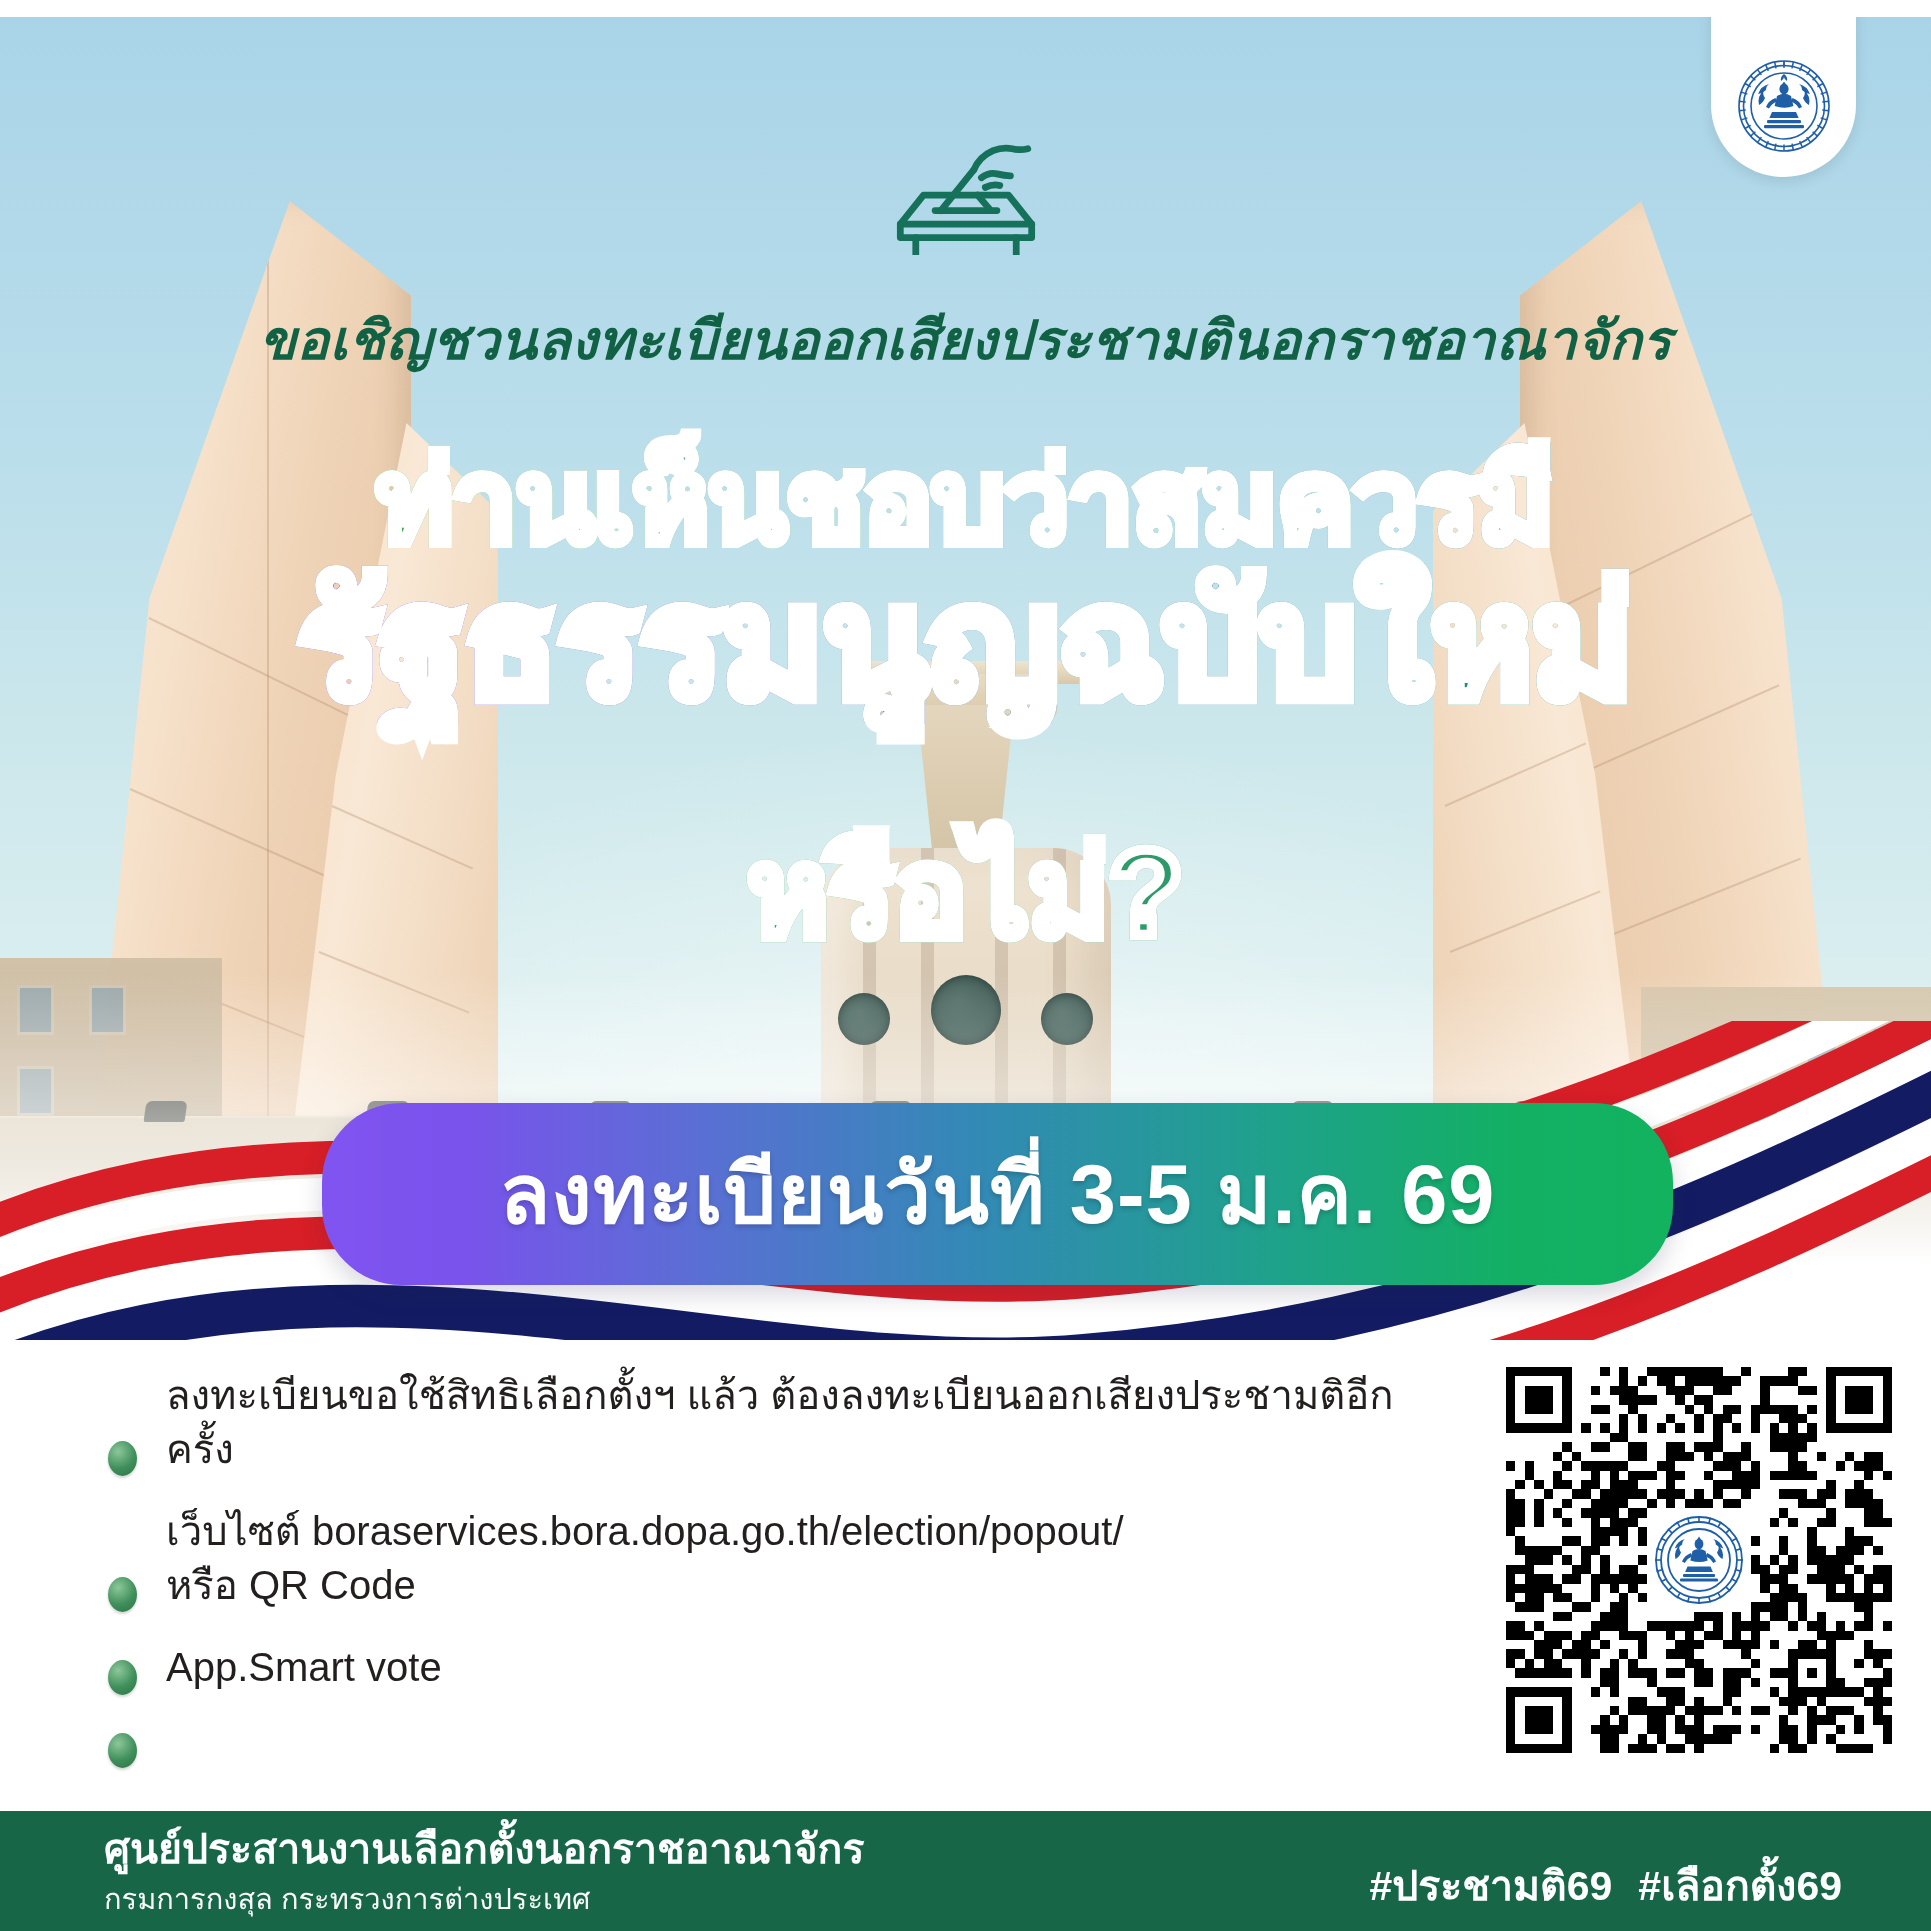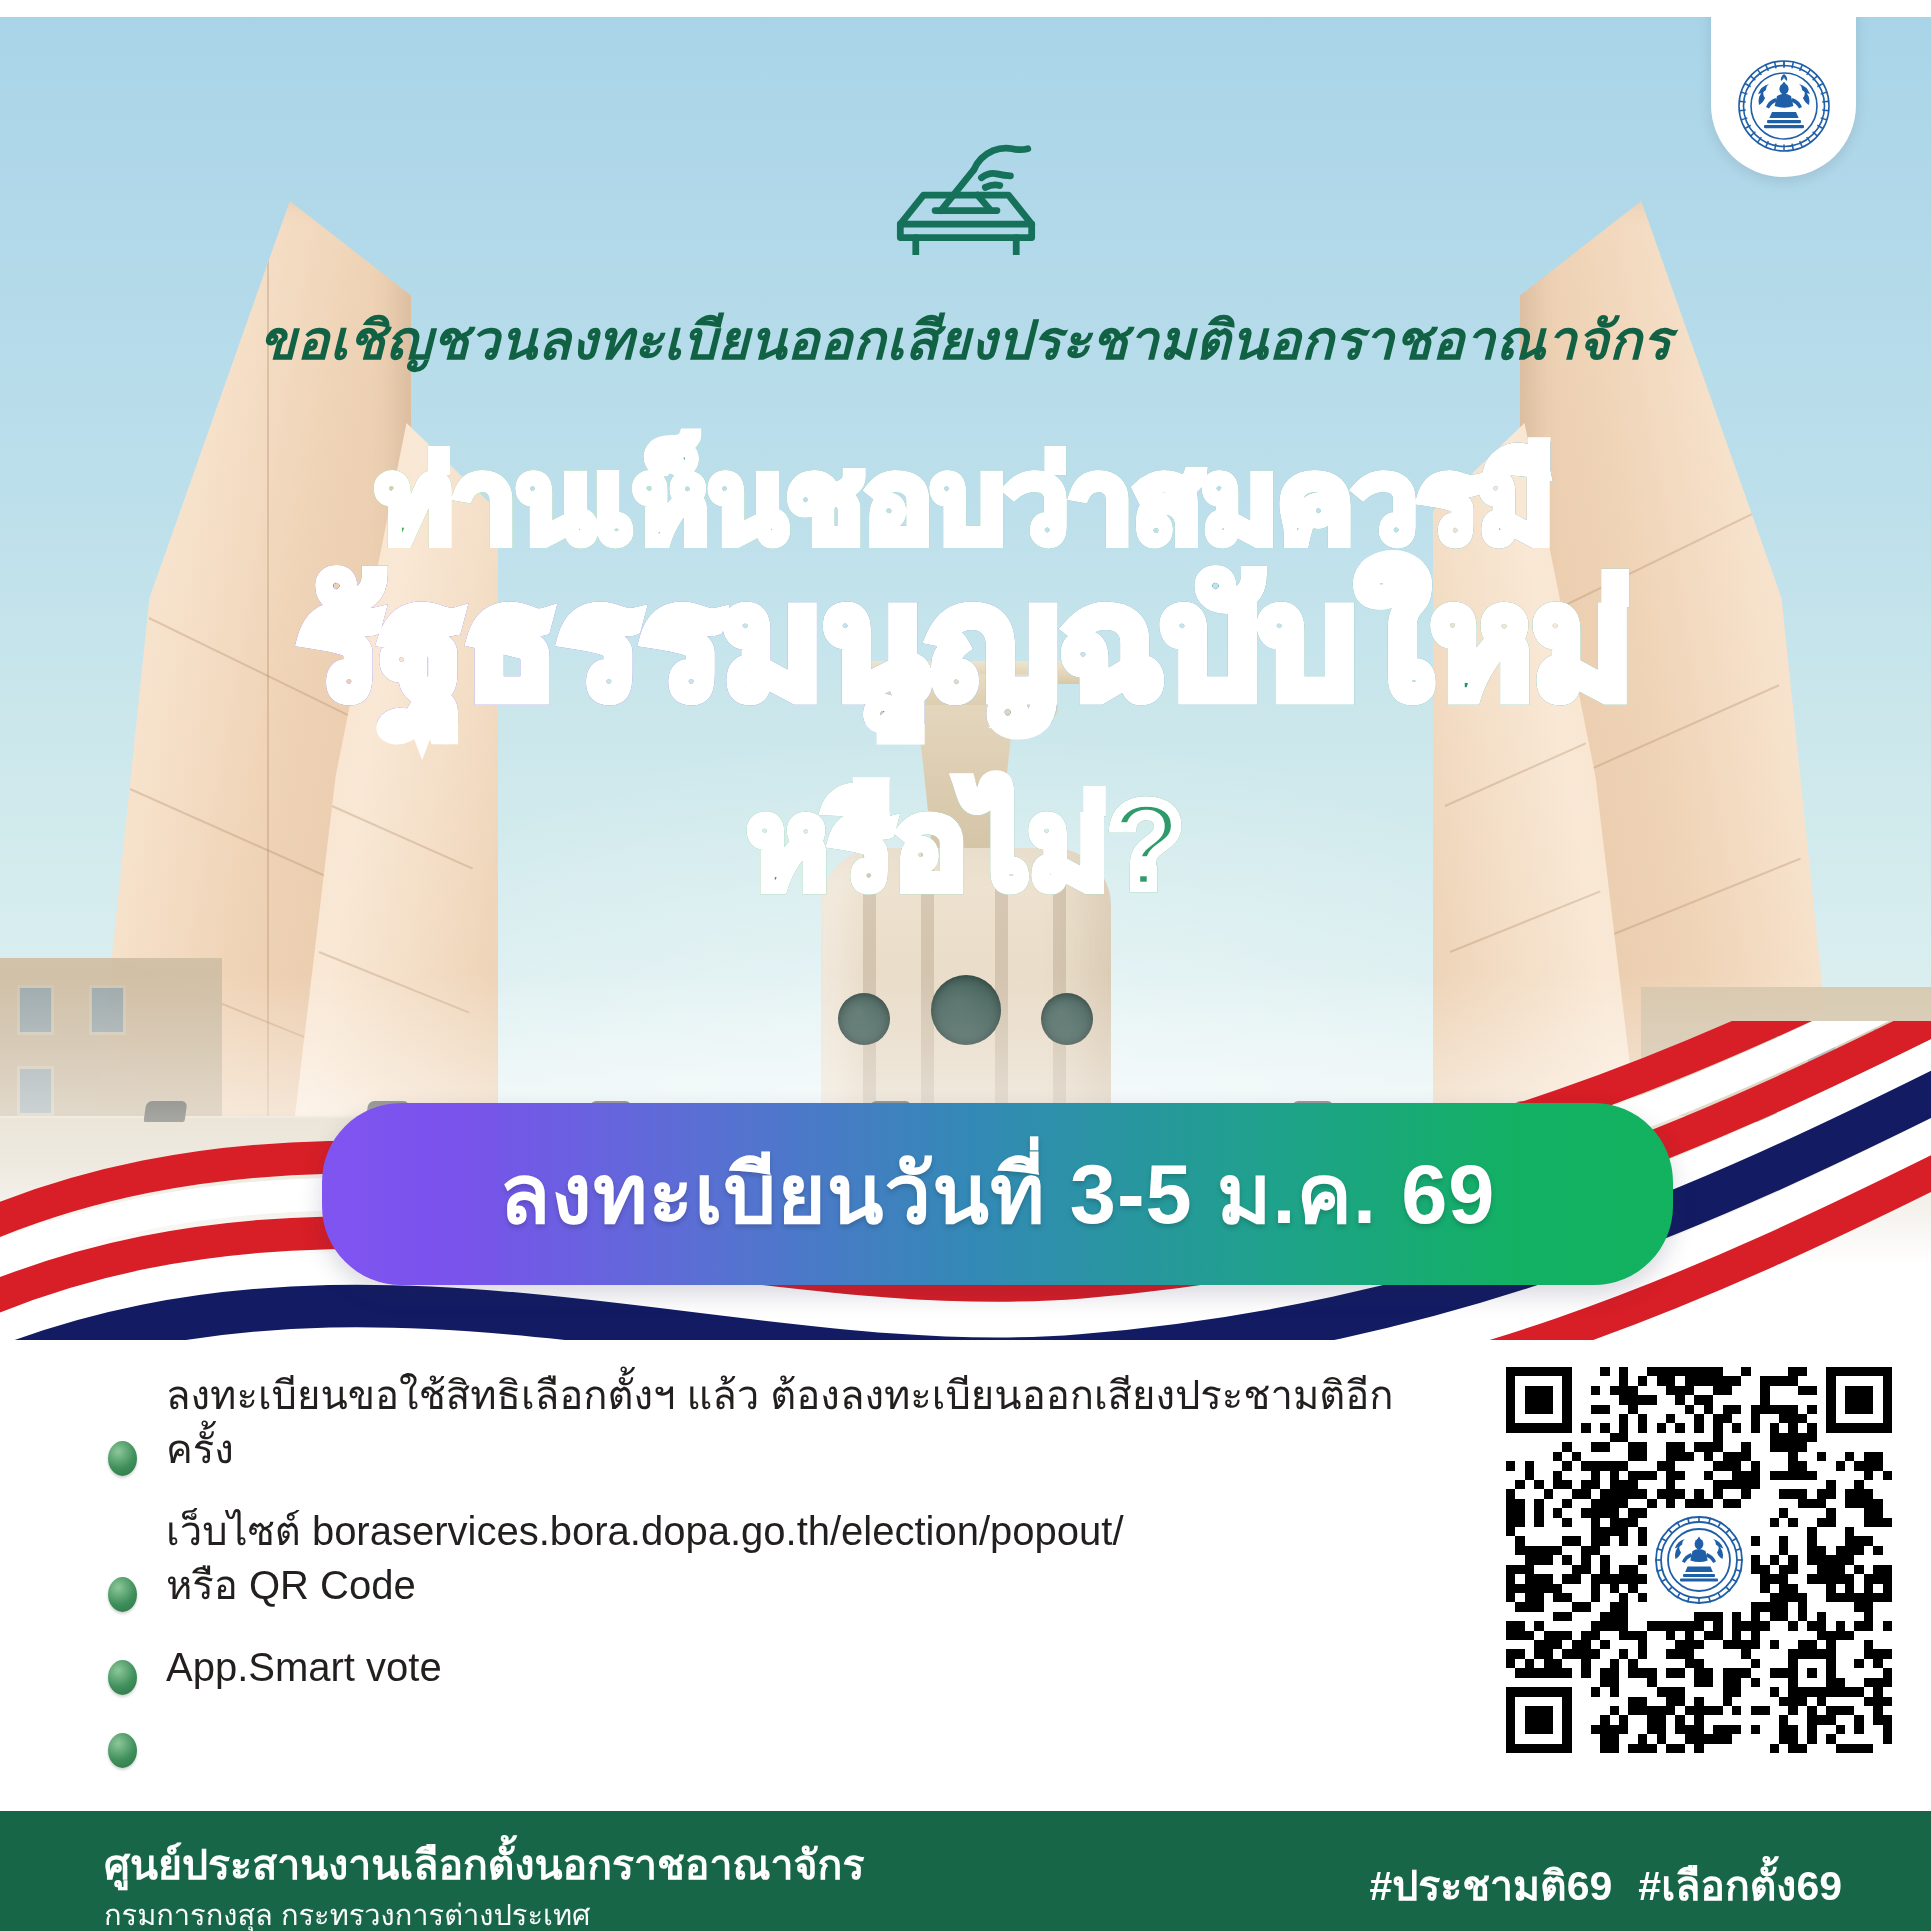--- a/index.html
+++ b/index.html
@@ -161,21 +161,21 @@
   .h1 {
     top:425px; font-size:114px; line-height:1.06;
     background-image:linear-gradient(90deg,#4cb539 0%, #3fae49 22%, #2f9f6e 48%, #1f7f86 74%, #135f7c 100%);
   }
   .h2 {
     top:546px; font-size:153px; line-height:1.05;
     -webkit-text-stroke:12.6px #ffffff;
     background-image:linear-gradient(90deg,#5b2bd0 0%, #5a2ecd 18%, #3b5bb8 42%, #24779b 58%, #1d8f72 76%, #12875b 100%);
   }
   .h3 {
-    top:764px; font-size:122px; line-height:1.06;
+    top:812px; font-size:122px; line-height:1.06;
     background-image:linear-gradient(90deg,#4cb539 0%, #3fae46 28%, #2f9c6a 58%, #157b86 100%);
     text-align:center;
   }
 
   
   .ribbons { position:absolute; left:0; top:1004px; width:1931px; height:319px; overflow:hidden; pointer-events:none; }
   .ribbons svg { display:block; width:1931px; height:319px; }
 
   
   .date-banner {
@@ -213,21 +213,21 @@
     width:100px; height:100px;
   }
   .qr-emblem svg { width:100px; height:100px; }
 
   
   .footer {
     position:absolute; left:0; bottom:0; width:1931px; height:137px;
     background:#166647;
     display:flex; align-items:center;
   }
-  .footer-left { position:absolute; left:104px; top:32px; color:#ffffff; }
+  .footer-left { position:absolute; left:104px; top:16px; color:#ffffff; }
   .footer-org { font-size:41px; font-weight:700; line-height:1.12; }
   .footer-sub { font-size:29px; font-weight:400; line-height:1.2; margin-top:8.7px; opacity:.97; }
   .footer-tags {
     position:absolute; right:89px; top:42px;
     color:#ffffff; font-size:41px; font-weight:700;
     display:flex; gap:26px; white-space:nowrap;
   }
 </style>
 </head>
 <body>

